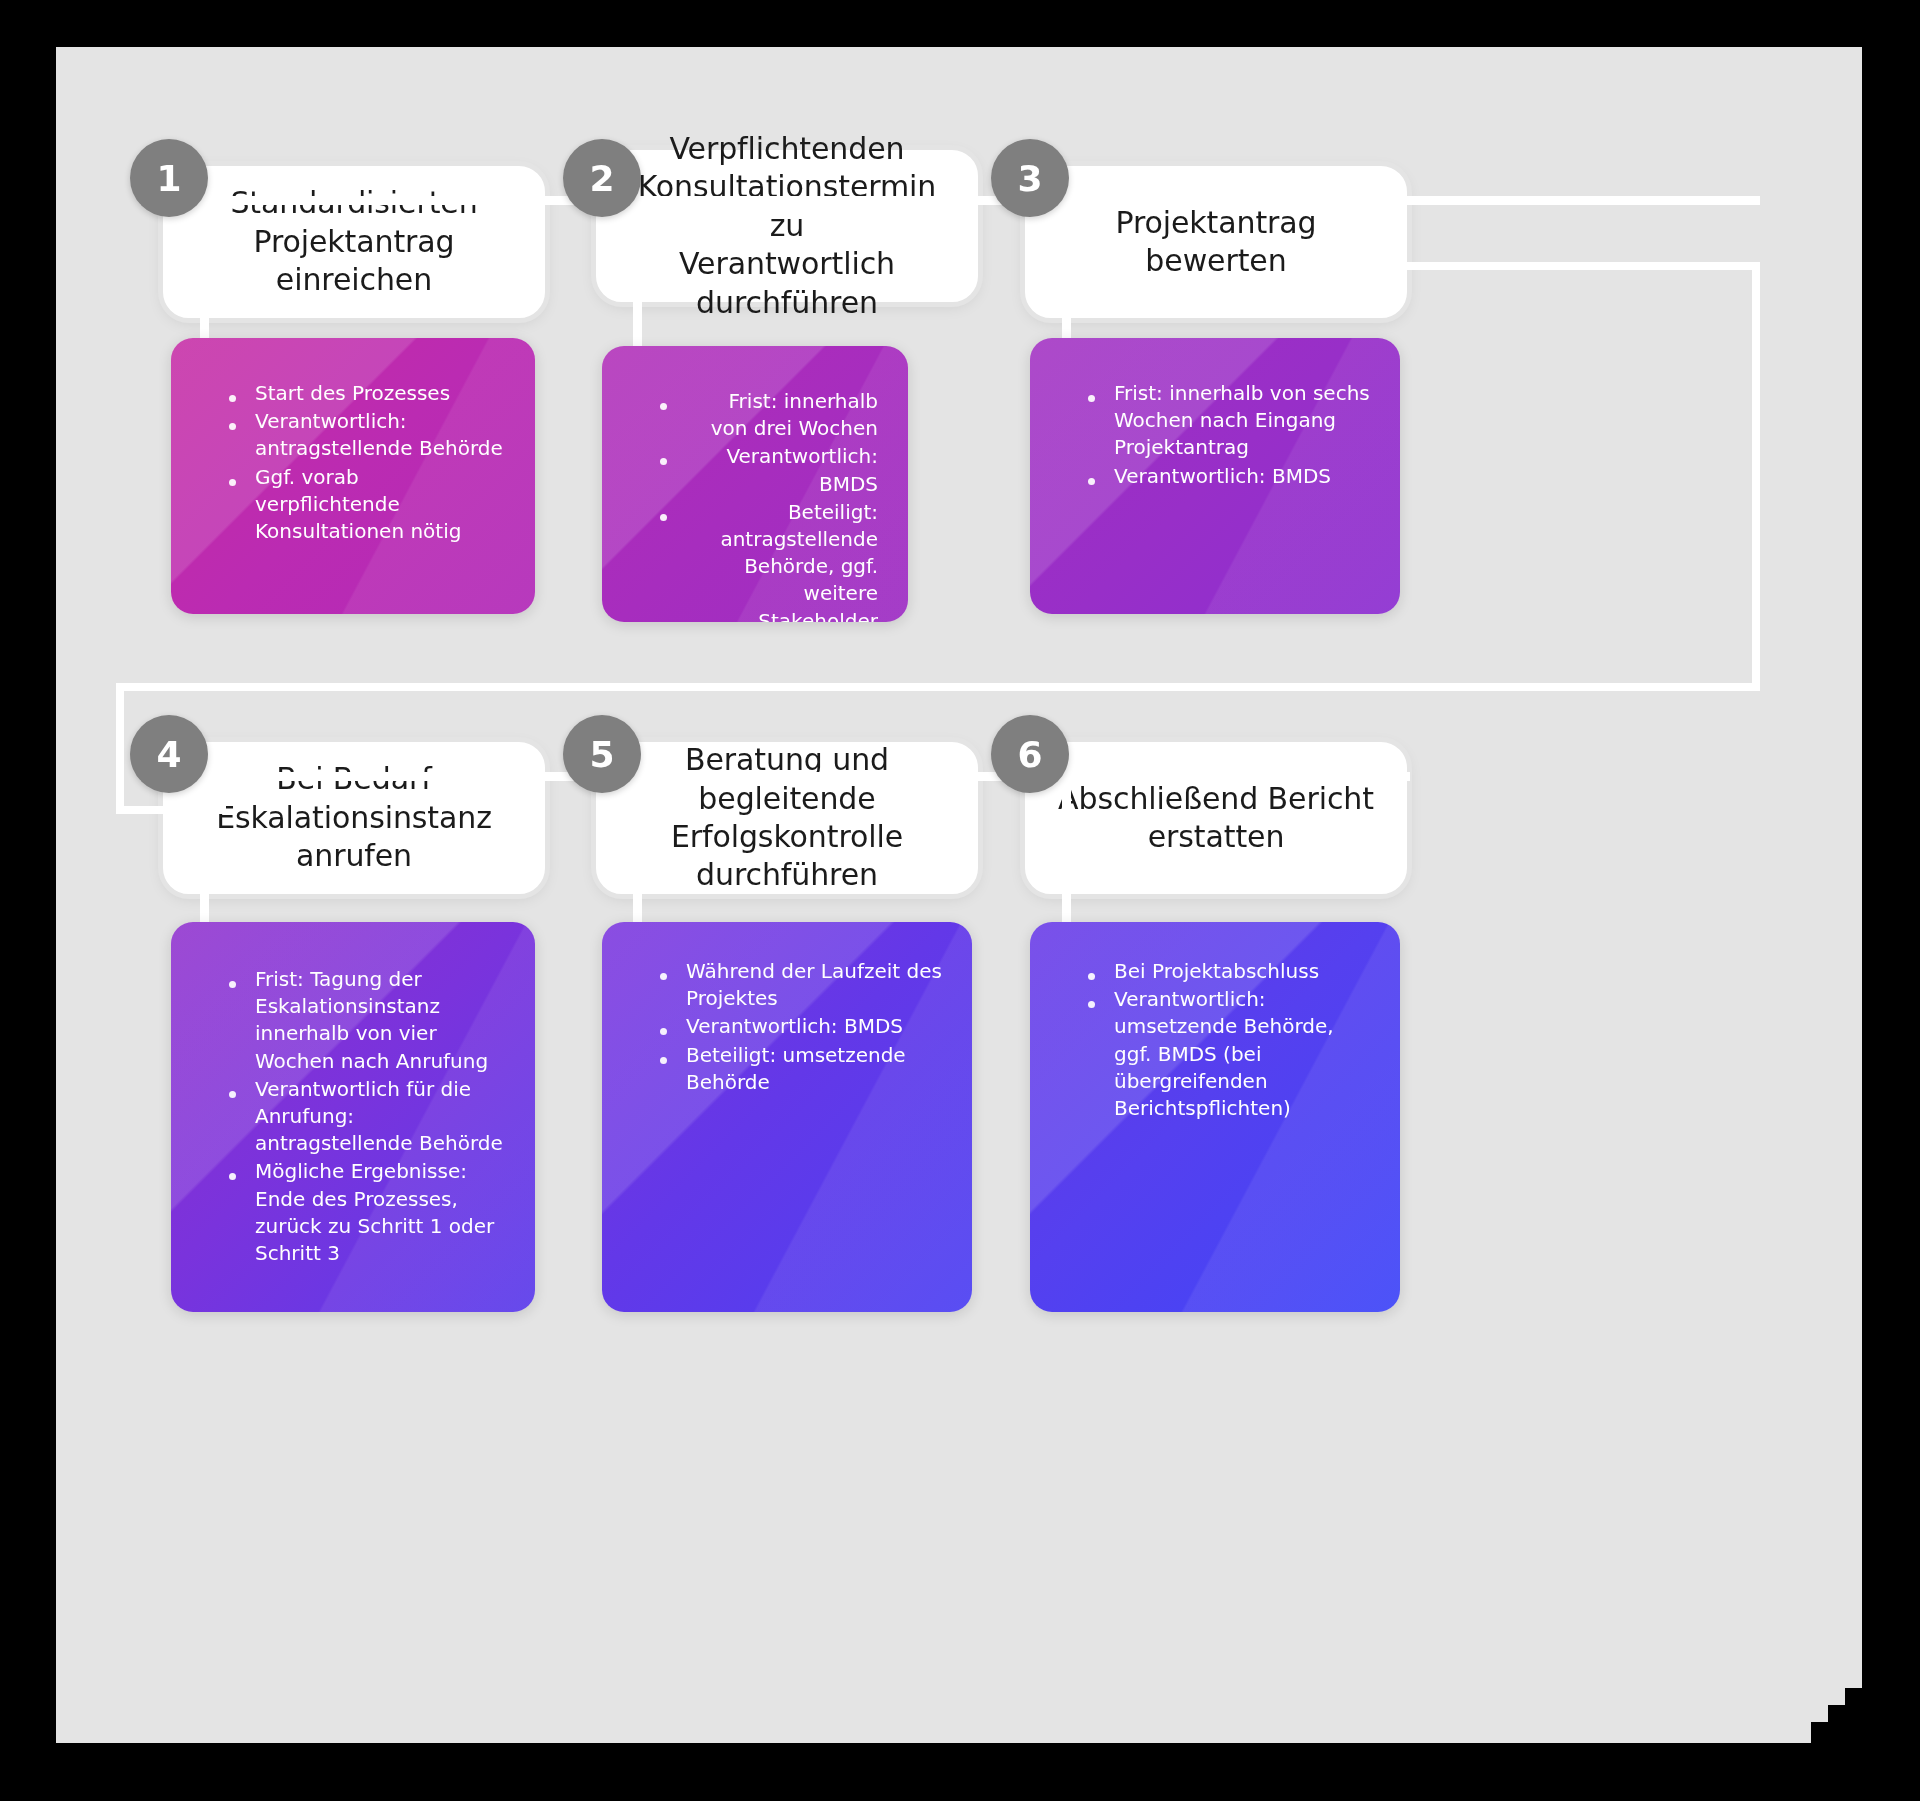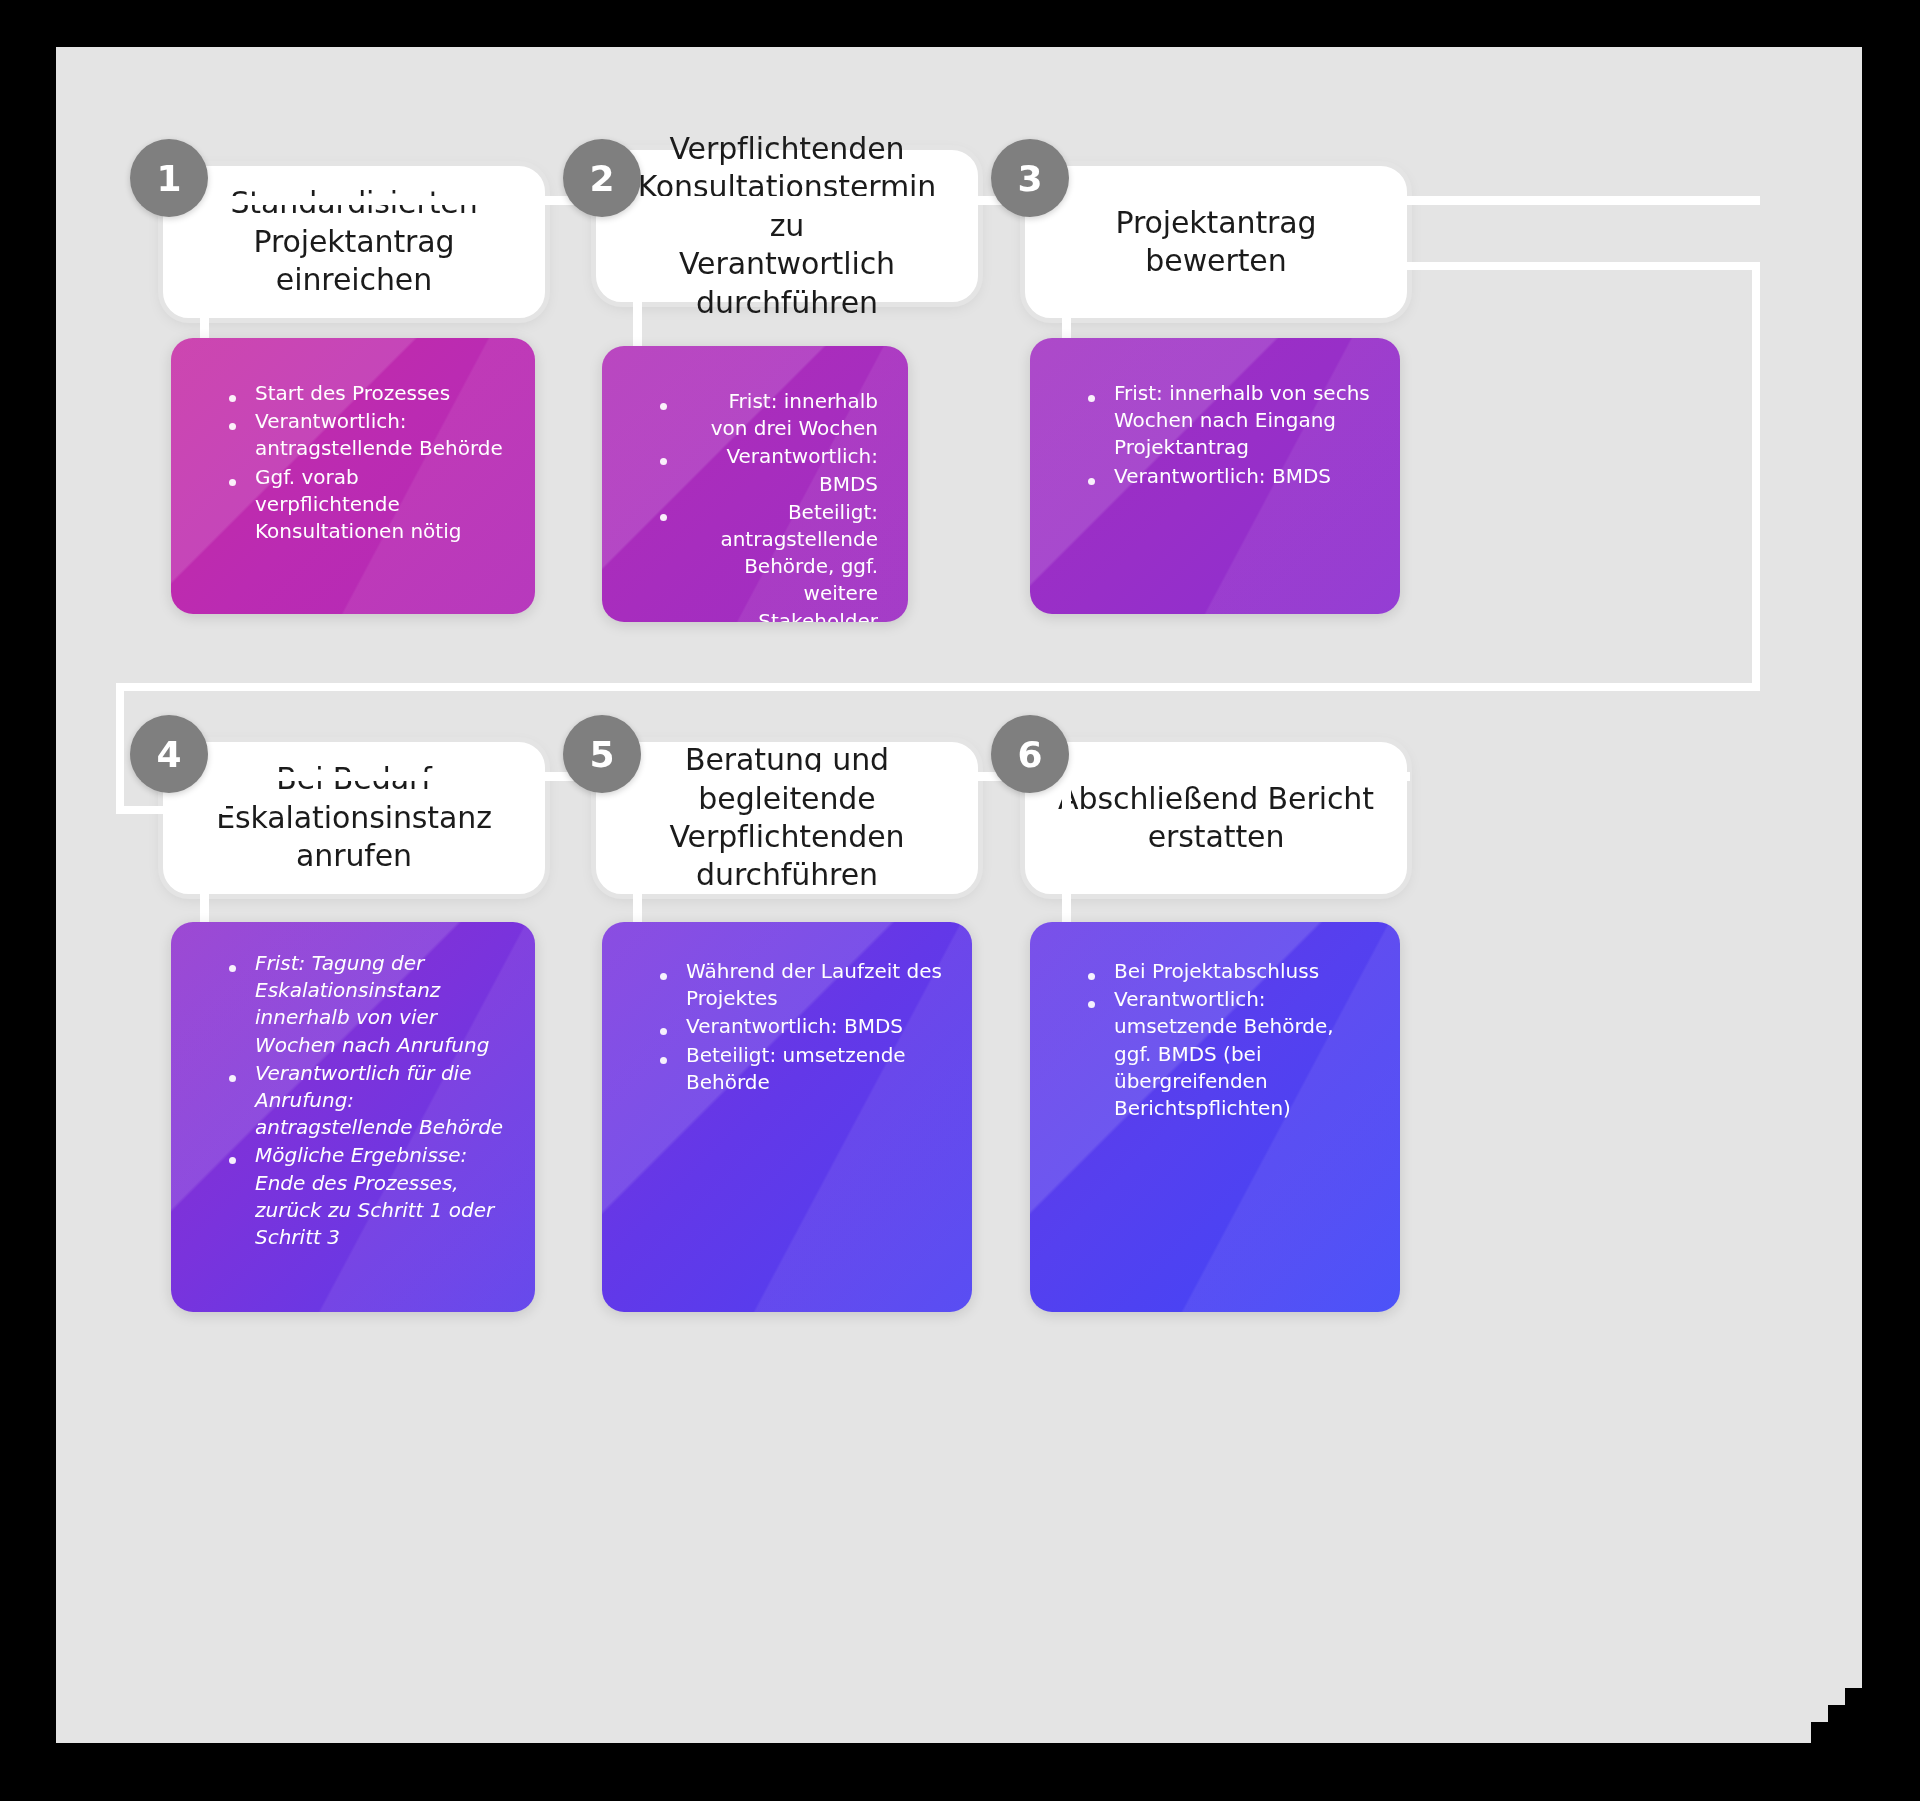--- a/index.html
+++ b/index.html
@@ -219,31 +219,31 @@
       <span>Bei Bedarf</span><br>
       <span>Eskalationsinstanz anrufen</span>
     </div>
   </div>
   <div class="num-badge" style="left:130px; top:715px;">
     <span>4</span>
   </div>
   <div class="detail-card" style="left:171px; top:922px; width:364px; height:390px;
               background: linear-gradient(135deg, #8e2ecd 0%, #7a33dc 46%, #5b3ceb 100%);">
     <div class="sheen"></div>
-    <ul style="padding-top:28px; padding-bottom:36px;font-style:italic;">
+    <ul style="padding-top:44px; padding-bottom:36px;">
       <li>Frist: Tagung der Eskalationsinstanz innerhalb von vier Wochen nach Anrufung</li>
       <li>Verantwortlich für die Anrufung: antragstellende Behörde</li>
       <li>Mögliche Ergebnisse: Ende des Prozesses, zurück zu Schritt 1 oder Schritt 3</li>
     </ul>
   </div>
 
   <div class="title-card" style="left:596px; top:742px; width:382px; height:152px;">
     <div class="title-text">
       <span>Beratung und begleitende</span><br>
-      <span>Verpflichtenden durchführen</span>
+      <span>Erfolgskontrolle durchführen</span>
     </div>
   </div>
   <div class="num-badge" style="left:563px; top:715px;">
     <span>5</span>
   </div>
   <div class="detail-card" style="left:602px; top:922px; width:370px; height:390px;
               background: linear-gradient(135deg, #7a33dd 0%, #6338e8 46%, #4d41f2 100%);">
     <div class="sheen"></div>
     <ul style="padding-top:36px;">
       <li>Während der Laufzeit des Projektes</li>

